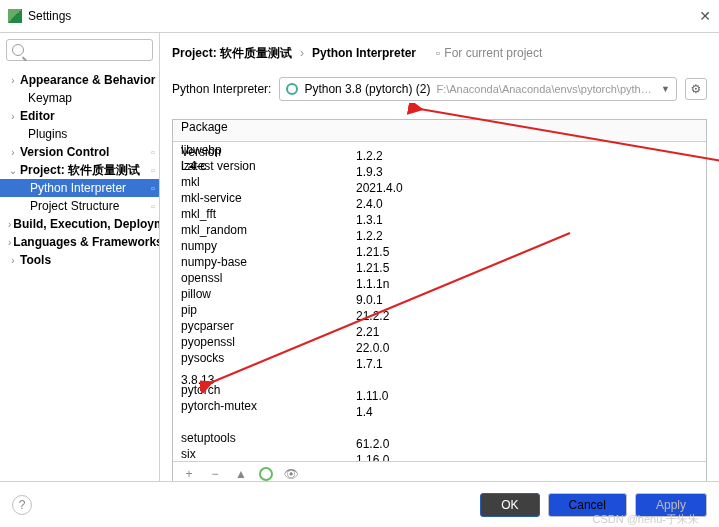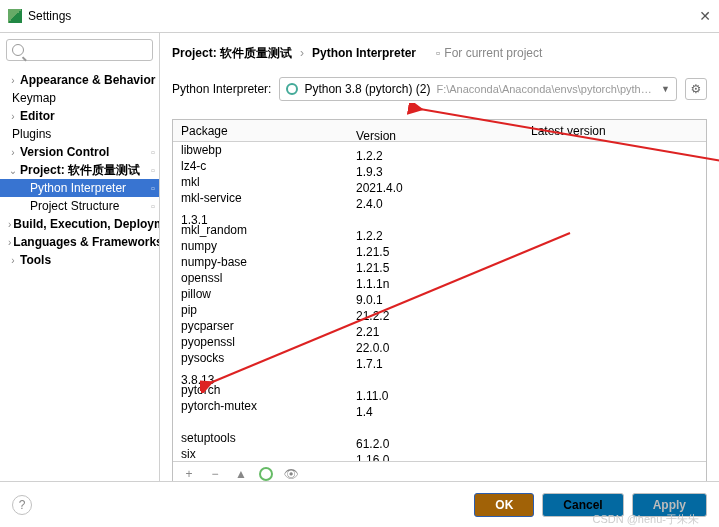--- a/index.html
+++ b/index.html
@@ -10,21 +10,21 @@
 .titlebar .close { font-size: 14px; cursor: pointer; color: #555; }
 .main { display: flex; height: calc(100% - 74px); }
 .sidebar { width: 160px; border-right: 1px solid #d0d0d0; display: flex; flex-direction: column; }
 .search-row { padding: 6px; }
 .search-row input { width: 100%; height: 22px; border: 1px solid #c0c0c0; border-radius: 3px; padding: 0 6px 0 20px; background: #fff; }
 .search-wrap { position: relative; }
 .search-wrap .mag { position: absolute; left: 6px; top: 5px; width: 12px; height: 12px; border: 1.5px solid #999; border-radius: 50%; }
 .search-wrap .mag::after { content:""; position:absolute; right:-4px; bottom:-4px; width:5px; height:1.5px; background:#999; transform:rotate(45deg); }
 .tree { flex: 1; overflow: auto; padding-top: 4px; }
 .tree-item { display:flex; align-items:center; height:18px; padding-left:8px; cursor:pointer; white-space:nowrap; }
-.tree-item.sub { padding-left: 12px; }
+.tree-item.sub { padding-left: 28px; }
 .tree-item.sub2 { padding-left: 30px; }
 .tree-item.sel { background:#3874d1; color:#fff; }
 .tree-item.sel .copy-ic { color:rgba(255,255,255,0.6); }
 .tree-item.bold > .lbl { font-weight:600; }
 .chev { width:10px; text-align:center; color:#888; font-size:10px; margin-right:2px; }
 .copy-ic { margin-left:auto; margin-right:4px; color:#bbb; font-size:11px; }
 
 .content { flex:1; padding:8px 12px 0 12px; display:flex; flex-direction:column; position:relative; }
 .crumbs { display:flex; align-items:center; gap:8px; height:24px; }
 .crumbs .crumb { font-weight:600; }
@@ -32,41 +32,41 @@
 .crumbs .proj-link { color:#888; font-size:11px; margin-left:12px; display:flex; align-items:center; gap:4px; }
 .interp-row { display:flex; align-items:center; gap:8px; margin-top:12px; }
 .interp-row label { white-space:nowrap; }
 .interp-select { flex:1; height:24px; border:1px solid #c0c0c0; border-radius:3px; display:flex; align-items:center; padding:6px 6px; gap:6px; background:#fff; overflow:hidden; }
 .interp-select .pyic { width:12px; height:12px; border-radius:50%; border:2px solid #4a9; }
 .interp-select .path { color:#999; font-size:11px; flex:1; overflow:hidden; text-overflow:ellipsis; white-space:nowrap; }
 .interp-select .dd { color:#666; font-size:9px; }
 .gear { width:22px; height:22px; border:1px solid #c0c0c0; border-radius:3px; display:flex; align-items:center; justify-content:center; color:#666; cursor:pointer; }
 
 .pkg-table { flex:1; border:1px solid #c0c0c0; margin-top:18px; display:flex; flex-direction:column; overflow:hidden; }
-.pkg-head { display:flex; height:22px; border-bottom:1px solid #d0d0d0; background:#fafafa; }
+.pkg-head { display:flex; height:22px; border-bottom:1px solid #d0d0d0; background:#fafafa;flex-direction:column; }
 .pkg-head > div, .pkg-row > div { padding-left:8px; display:flex; align-items:center; }
 .col-p { width:175px; }
 .col-v { width:175px;margin-top:11px; }
 .col-l { flex:1; }
 .pkg-body { flex:1; overflow:auto; }
 .pkg-row { display:flex; height:16px; font-size:11px; }
 .pkg-foot { height:24px; border-top:1px solid #d0d0d0; display:flex; align-items:center; gap:10px; padding-left:8px; background:#fff; }
 .pkg-foot .fbtn { color:#888; cursor:pointer; width:16px; text-align:center; }
 .pkg-foot .fbtn.ring { width:14px; height:14px; border:2px solid #6b6; border-radius:50%; }
 .pkg-foot .fbtn.eye::before { content:"👁"; font-size:12px; }
 
 .arrow { position:absolute; pointer-events:none; }
 .arrow1 { left:220px; top:70px; width:480px; height:90px; }
 .arrow2 { left:40px; top:190px; width:380px; height:170px; }
 
 .bottombar { position:absolute; bottom:0; left:0; right:0; height:46px; border-top:1px solid #d0d0d0; display:flex; align-items:center; padding:0 12px; background:#fff; }
 .help-btn { width:20px; height:20px; border:1px solid #c0c0c0; border-radius:50%; display:flex; align-items:center; justify-content:center; color:#888; cursor:pointer; }
 .btns { margin-left:auto; display:flex; gap:8px; }
-.btn { height:24px; padding:0 20px; border:1px solid #c0c0c0; border-radius:3px; background:#0369a1; cursor:pointer; display:flex; align-items:center;font-weight:bold; }
-.btn.primary { background:#a16207; border-color:#2a5db0; color:#fff; font-weight:700; }
+.btn { height:24px; padding:0 20px; border:1px solid #c0c0c0; border-radius:3px; background:#1d4ed8; cursor:pointer; display:flex; align-items:center; }
+.btn.primary { background:#404040; border-color:#2a5db0; color:#fff; font-weight:400; }
 .btn.disabled { color:#bbb; cursor:default; }
 .watermark { position:absolute; right:20px; bottom:0px; color:#ccc; font-size:11px; }
 </style>
 </head>
 <body>
 
 <div class="titlebar">
   <span class="icon"></span>
   <span class="title">Settings</span>
   <span class="close">✕</span>
@@ -171,20 +171,21 @@
             <div class="col-p">mkl</div>
             <div class="col-v">2021.4.0</div>
             <div class="col-l"></div>
           </div>
           <div class="pkg-row">
             <div class="col-p">mkl-service</div>
             <div class="col-v">2.4.0</div>
             <div class="col-l"></div>
           </div>
           <div class="pkg-row">
+            <div class="col-p">mkl_fft</div>
             <div class="col-v">1.3.1</div>
             <div class="col-l"></div>
           </div>
           <div class="pkg-row">
             <div class="col-p">mkl_random</div>
             <div class="col-v">1.2.2</div>
             <div class="col-l"></div>
           </div>
           <div class="pkg-row">
             <div class="col-p">numpy</div>

